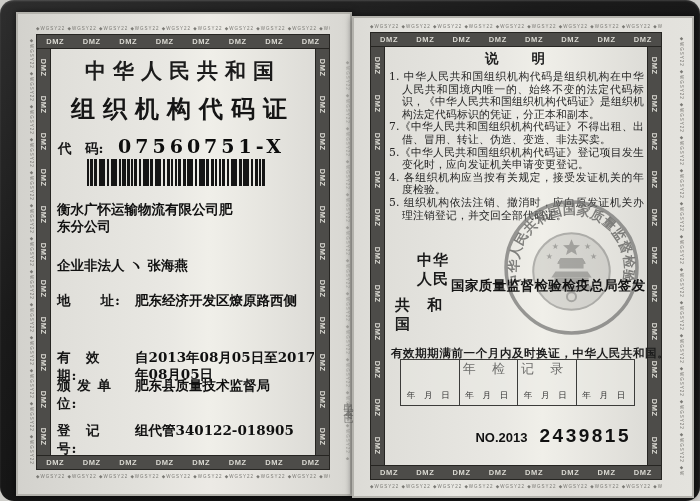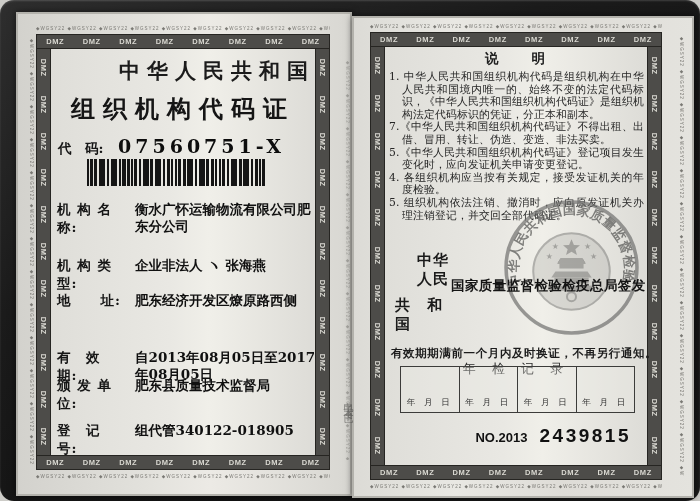--- a/index.html
+++ b/index.html
@@ -57,21 +57,21 @@
   .micro-h{height:6px;line-height:6px;}
   .micro-v{width:6px;writing-mode:vertical-rl;}
   .pl-micro-top{left:18px;top:12px;width:294px;}
   .pl-micro-bottom{left:18px;bottom:14px;width:294px;}
   .pl-micro-left{left:10px;top:24px;height:430px;}
   .pr-micro-top{left:16px;top:6px;width:292px;}
   .pr-micro-bottom{left:16px;bottom:6px;width:292px;}
   .pr-micro-right{right:8px;top:18px;height:440px;}
   .spine-micro{top:60px;height:400px;opacity:.5;}
   
-  .t1{position:absolute;left:0;right:0;top:8px;text-align:right;
+  .t1{position:absolute;left:0;right:0;top:8px;text-align:center;
       font-size:21px;font-weight:bold;letter-spacing:7px;color:#1b1b1b;}
   .t2{position:absolute;left:0;right:0;top:44px;text-align:center;
       font-size:24px;font-weight:bold;letter-spacing:8px;color:#151515;}
   .code-row{position:absolute;left:7px;top:86px;width:252px;}
   .code-lbl{font-size:13.5px;font-weight:bold;display:inline-block;width:54px;}
   .code-val{font-size:19px;font-weight:bold;letter-spacing:4px;margin-left:6px;color:#0d0d0d;}
   .barcode{
     position:absolute;left:36px;top:110px;width:178px;height:27px;
     background:
       repeating-linear-gradient(90deg,#151515 0 2px,transparent 2px 4px),
@@ -97,21 +97,21 @@
   .auth-l2{margin-top:7px;letter-spacing:6px;}
   .auth-line{position:absolute;left:66px;top:230px;white-space:nowrap;z-index:3;
       font-size:13.5px;font-weight:bold;letter-spacing:.4px;color:#141414;text-align:center;}
   .seal{position:absolute;left:116px;top:150px;width:141px;height:141px;z-index:1;opacity:.85;}
   .notice1{position:absolute;left:6px;top:282px;z-index:3;white-space:nowrap;
       font-size:11.5px;font-weight:bold;letter-spacing:.6px;color:#1c1c1c;}
   .notice2{position:absolute;left:6px;top:299px;z-index:3;white-space:nowrap;
       font-size:11.5px;font-weight:bold;letter-spacing:.6px;color:#1c1c1c;}
   .annual-head{position:absolute;left:0;right:0;top:313px;text-align:center;z-index:3;
       font-size:13px;letter-spacing:6px;color:#2a2a2a;}
-  .ytable{position:absolute;left:15px;top:319px;width:233px;height:45px;z-index:3;
+  .ytable{position:absolute;left:15px;top:312px;width:233px;height:45px;z-index:3;
       display:flex;border:1px solid #3c3c3a;background:rgba(235,234,229,.35);justify-content:flex-end;}
   .ycell{flex:1;border-right:1px solid #3c3c3a;display:flex;align-items:flex-end;justify-content:center;}
   .ycell:last-child{border-right:none;}
   .ycell span{font-size:8.5px;letter-spacing:3px;color:#2e2e2e;padding-bottom:3px;white-space:nowrap;}
   .serial{position:absolute;right:16px;top:378px;z-index:3;display:flex;align-items:baseline;gap:12px;
       font-family:"Liberation Sans",sans-serif;color:#111;}
   .serial-prefix{font-size:13px;font-weight:bold;}
   .serial-number{font-size:19px;font-weight:bold;letter-spacing:2.5px;}
   
   .handwriting{
@@ -180,25 +180,23 @@
     <div class="inner">
       <div class="t1">中华人民共和国</div>
       <div class="t2">组织机构代码证</div>
 
       <div class="code-row">
         <span class="code-lbl">代　码:</span><span class="code-val">07560751-X</span>
       </div>
       <div class="barcode"></div>
 
       <div class="frow r-name">
-        <span class="lbl">机 构 名 称:</span>
         <span class="val">衡水广怀运输物流有限公司肥东分公司</span>
       </div>
       <div class="frow r-type">
-        <span class="lbl">机 构 类 型:</span>
         <span class="val">企业非法人 ヽ 张海燕</span>
       </div>
       <div class="frow r-addr">
         <span class="lbl">地　　址:</span>
         <span class="val">肥东经济开发区燎原路西侧</span>
       </div>
       <div class="frow r-valid">
         <span class="lbl">有　效　期:</span>
         <span class="val">自2013年08月05日至2017年08月05日</span>
       </div>
@@ -305,21 +303,21 @@
           <path d="M56 66 h28 l-3 -5 h-22 z" fill="#57575 5"></path>
           <path d="M56 66 h28 l-3 -5 h-22 z" fill="#575755"></path>
           <rect x="58" y="66" width="24" height="5" fill="#575755"></rect>
           <path d="M50 80 h40 l-4 -6 h-32 z" fill="#575755"></path>
           <rect x="53" y="80" width="34" height="6" fill="#575755"></rect>
           <rect x="48" y="88" width="44" height="5" fill="#575755"></rect>
           <circle cx="70" cy="99" r="4.5" fill="none" stroke="#575755" stroke-width="2"></circle>
         </g>
       </svg>
 
-      <div class="notice2">有效期期满前一个月内及时换证，不再另行通知。</div>
+      <div class="notice2">有效期期满前一个月内及时换证，中华人民共和国。</div>
       <div class="annual-head">年 检 记 录</div>
 
       <div class="ytable">
           <div class="ycell">
             <span>年 月 日</span>
           </div>
           <div class="ycell">
             <span>年 月 日</span>
           </div>
           <div class="ycell">

